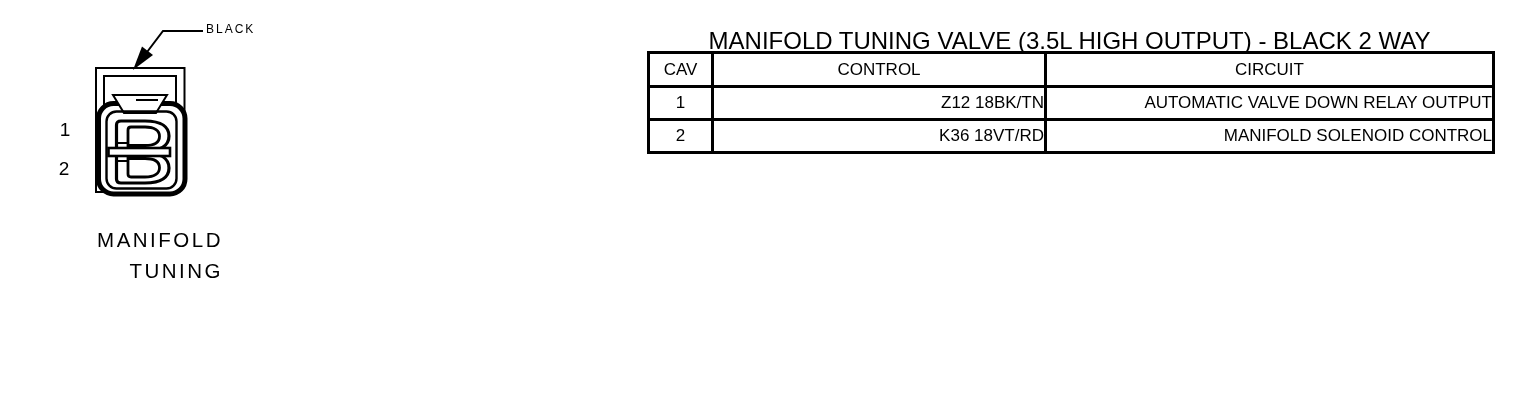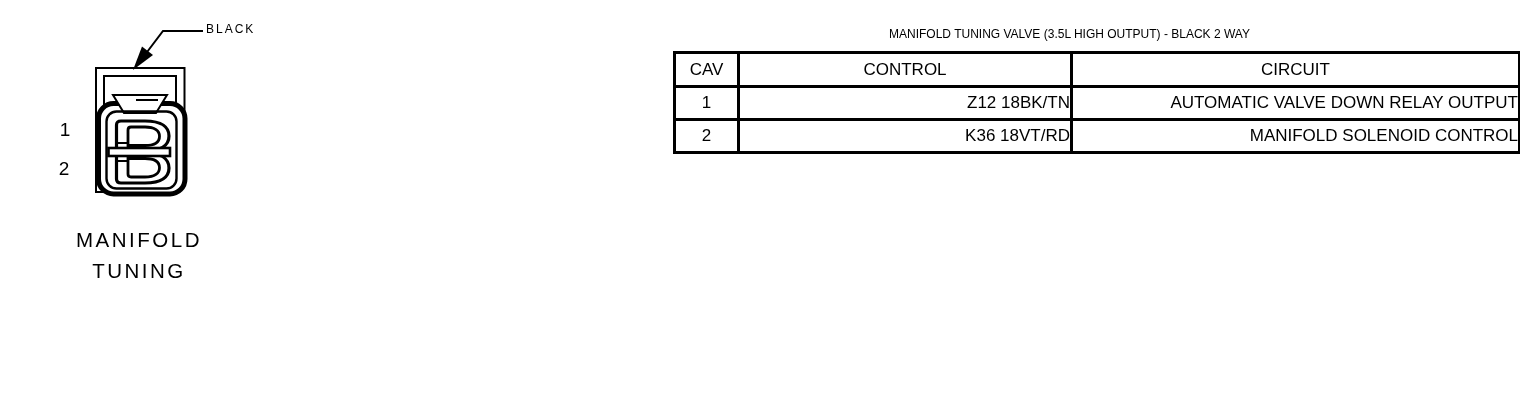--- a/index.html
+++ b/index.html
@@ -42,46 +42,45 @@
     text-align: center;
     font-size: 19px;
   }
   .pin-1 { left: 57px; top: 119px; }
   .pin-2 { left: 56px; top: 158px; }
   .connector-caption {
     position: absolute;
     left: 55px;
     top: 224px;
     width: 168px;
-    text-align: center;
+    text-align: right;
     font-size: 20.5px;
     letter-spacing: 2.5px;
     line-height: 31px;
     white-space: nowrap;
   }
 
   
   .table-title {
     position: absolute;
     left: 647px;
     top: 27px;
     width: 845px;
     text-align: center;
-    font-size: 12px;
+    font-size: 24px;
     white-space: nowrap;
   }
   table.pinout {
     position: absolute;
     left: 647px;
     top: 51px;
     width: 845px;
     border-collapse: collapse;
     table-layout: fixed;
     font-size: 17px;
-    margin-left: 26px;
   }
   table.pinout th, table.pinout td {
     border: 3px solid #000000;
     font-weight: normal;
     padding: 0;
     white-space: nowrap;
     overflow: hidden;
   }
   table.pinout th { height: 31px; text-align: center; }
   table.pinout td { height: 30px; }

